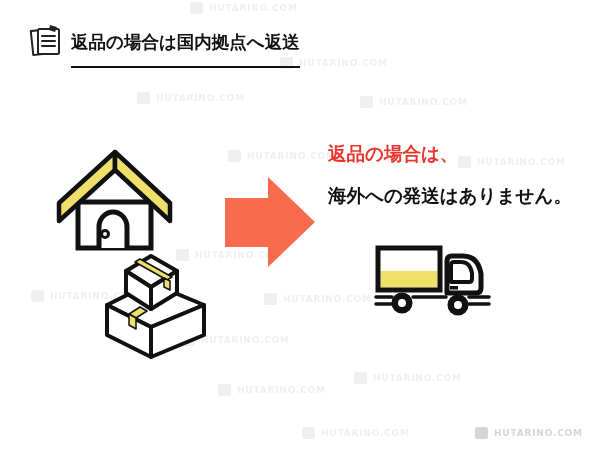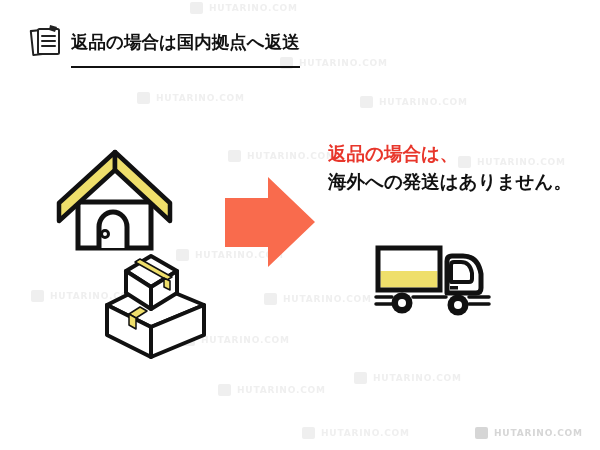--- a/index.html
+++ b/index.html
@@ -25,21 +25,21 @@
 
   .fill-yellow { fill:var(--accent-yellow,#efdf6b); }
   .fill-orange { fill:var(--arrow-orange,#f96b4d); }
 
   
   .message {
     position:absolute; left:328px; top:140px;
     font-size:18.5px; font-weight:700; line-height:28px; white-space:nowrap;
   }
   .red-line   { color:var(--alert-red,#e8362b); }
-  .black-line { color:var(--ink-black,#111); }
+  .black-line { color:var(--ink-black,#111);margin-top:14px; }
 
   
   .wm {
     position:absolute; display:flex; align-items:center; gap:6px;
     color:var(--watermark-faint,#efefef);
     font-size:9px; font-weight:700; letter-spacing:0.8px; white-space:nowrap;
     user-select:none;
   }
   .wm-strong { color:var(--watermark-visible,#d6d6d6); }
   .wm-icon { width:13px; height:12px; border-radius:2px; background:currentColor; flex:0 0 auto; }

